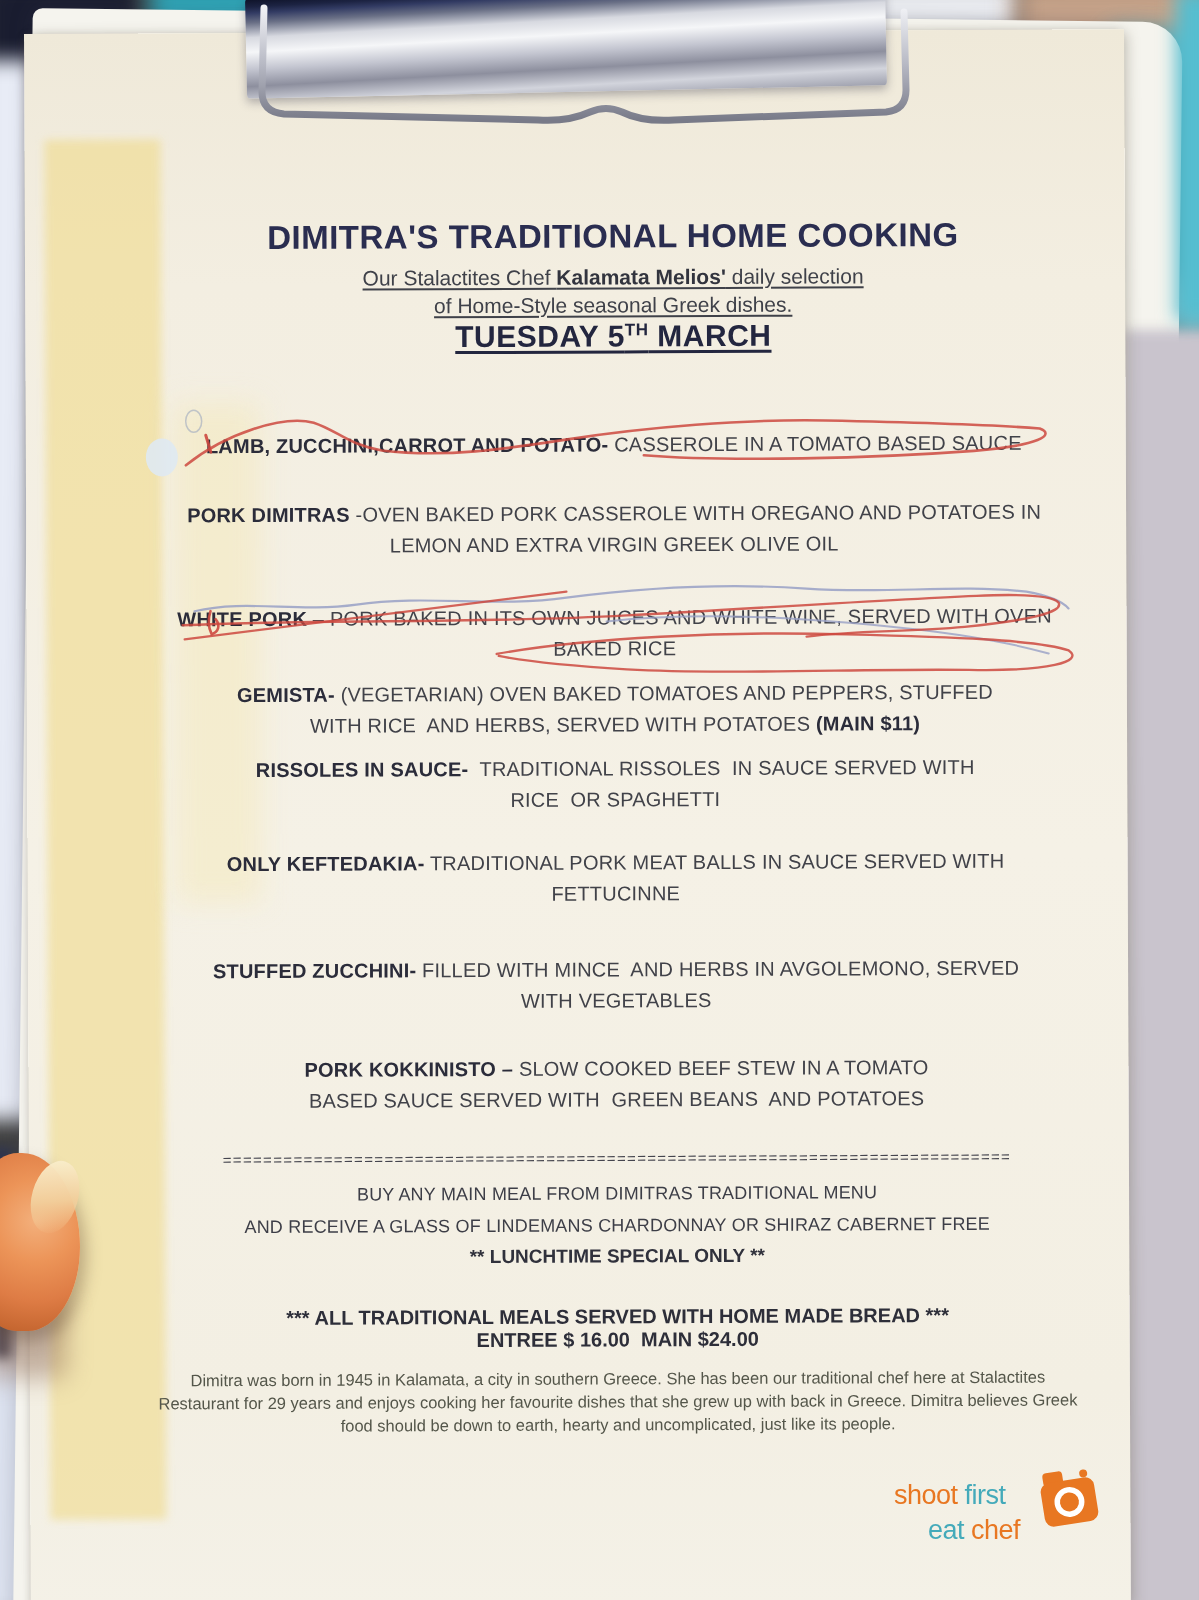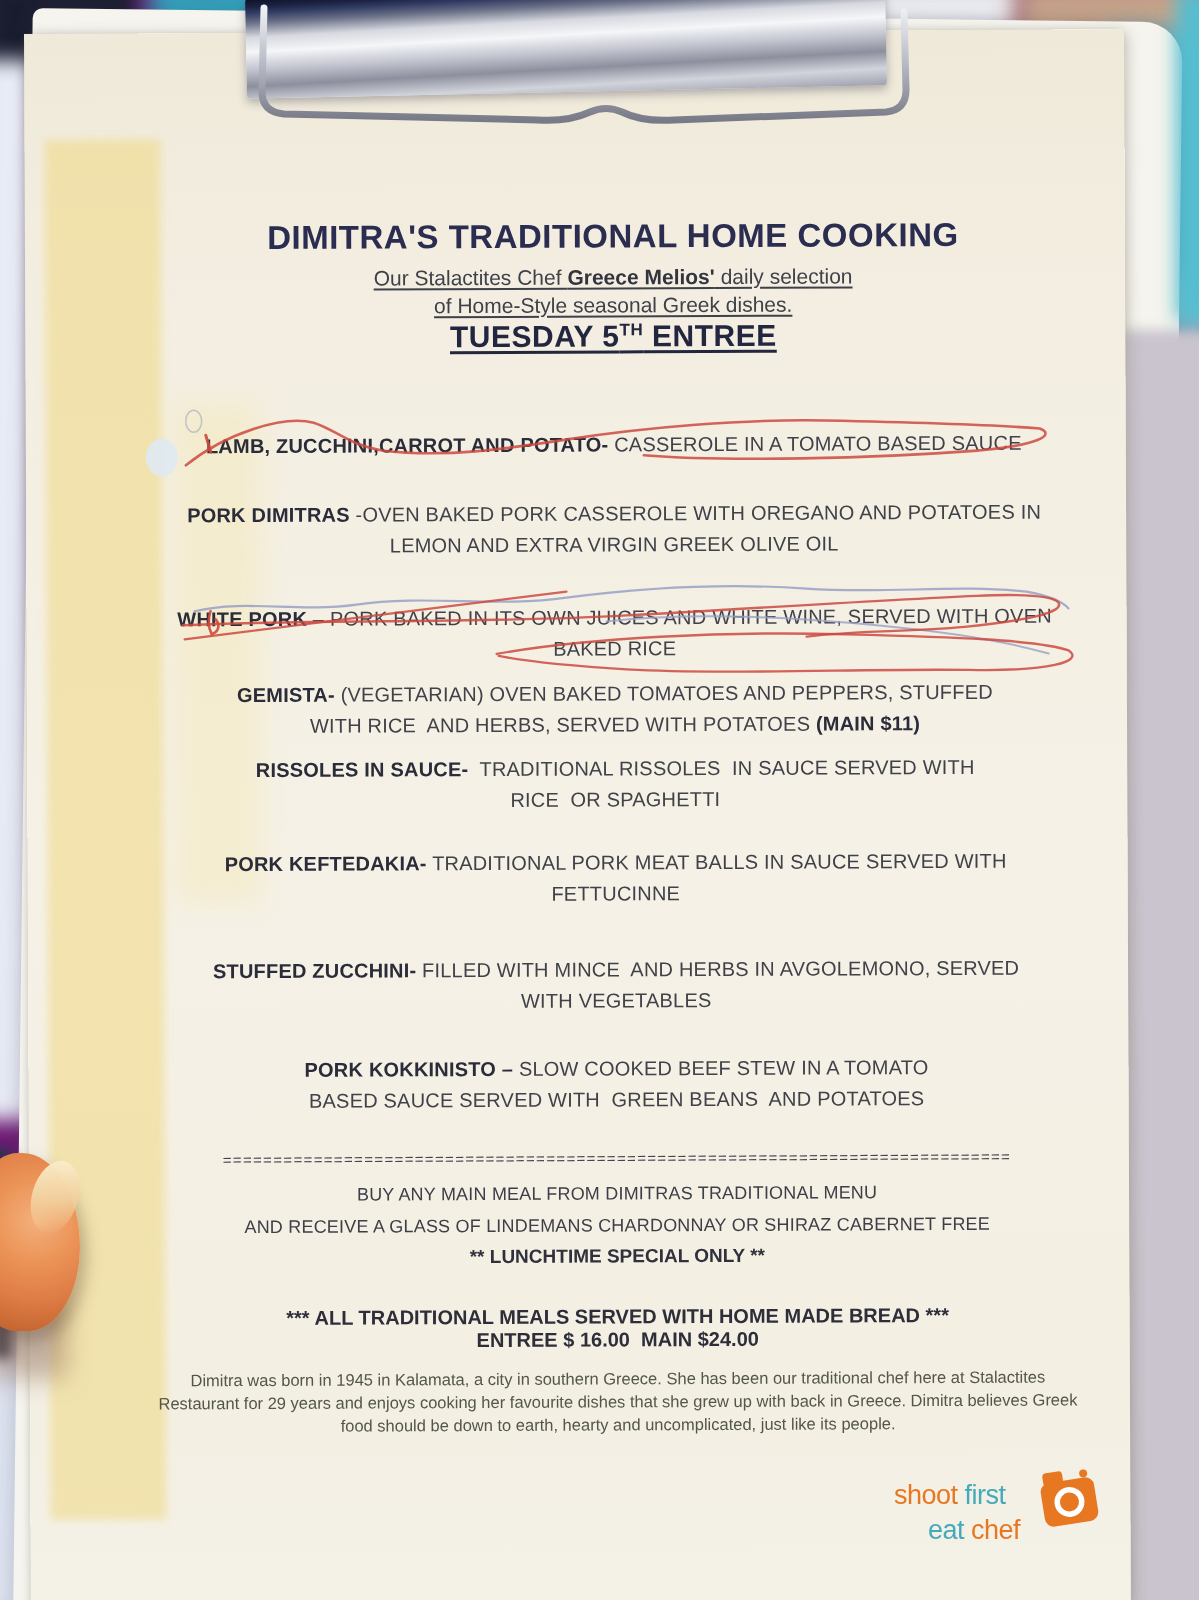--- a/index.html
+++ b/index.html
@@ -1,16 +1,16 @@
 <!DOCTYPE html>
 <html><head>
 <meta charset="utf-8">
 <style>
   html,body{margin:0;padding:0;background:#b9bcc4;}
-  .scene{position:relative;width:1199px;height:1600px;overflow:hidden;background:#701a75;
+  .scene{position:relative;width:1199px;height:1600px;overflow:hidden;background:#404040;
          font-family:"Liberation Sans", sans-serif;}
   .scene *{box-sizing:border-box;}
   .blob{position:absolute;pointer-events:none;}
 
   
   .bg-darkcorner{left:-14px;top:-16px;width:150px;height:104px;background:#1a1d30;filter:blur(9px);}
   .bg-teal1{left:150px;top:-18px;width:240px;height:62px;background:#2db5c9;filter:blur(11px);opacity:.9;}
   .bg-teal2{left:505px;top:-18px;width:170px;height:58px;background:#5cc9d8;filter:blur(13px);opacity:.8;}
   .bg-warm-tr{left:1015px;top:-20px;width:190px;height:95px;background:#c9a58b;filter:blur(13px);}
   .bg-teal-tr{left:1110px;top:30px;width:110px;height:300px;background:#4cc0d4;filter:blur(12px);opacity:.85;}
@@ -97,35 +97,35 @@
   <div class="clipboard"></div>
   <div class="blob bg-lav-strip"></div>
   <div class="blob bg-teal-overcorner"></div>
 
   <div class="paper">
     <div class="yellow-strip"></div>
     <div class="yellow-strip2"></div>
 
     <div class="content">
       <div class="cblock title" style="top:186px">DIMITRA'S TRADITIONAL HOME COOKING</div>
-      <div class="cblock subtl" style="top:234px"><span>Our Stalactites Chef </span><b>Greece Melios'</b><span> daily selection</span></div>
+      <div class="cblock subtl" style="top:234px"><span>Our Stalactites Chef </span><b>Kalamata Melios'</b><span> daily selection</span></div>
       <div class="cblock subtl" style="top:262px">of Home-Style seasonal Greek dishes.</div>
-      <div class="cblock datel" style="top:288px"><span>TUESDAY 5</span><sup>TH</sup><span> ENTREE</span></div>
+      <div class="cblock datel" style="top:288px"><span>TUESDAY 5</span><sup>TH</sup><span> MARCH</span></div>
 
       <div class="cblock item" style="top:398px"><span class="iname">LAMB, ZUCCHINI,CARROT AND POTATO-</span><span class="idesc"> CASSEROLE IN A TOMATO BASED SAUCE</span></div>
 
       <div class="cblock item" style="top:467px"><div class="ctr" style="max-width:900px"><span class="iname">PORK DIMITRAS</span><span class="idesc"> -OVEN BAKED PORK CASSEROLE WITH OREGANO AND POTATOES IN LEMON AND EXTRA VIRGIN GREEK OLIVE OIL</span></div></div>
 
       <div class="cblock item" style="top:571px"><div class="ctr" style="max-width:910px"><span class="iname">WHITE PORK</span><span class="idesc"> – PORK BAKED IN ITS OWN JUICES AND WHITE WINE, SERVED WITH OVEN BAKED RICE</span></div></div>
 
       <div class="cblock item" style="top:647px"><div class="ctr" style="max-width:810px"><span class="iname">GEMISTA-</span><span class="idesc"> (VEGETARIAN) OVEN BAKED TOMATOES AND PEPPERS, STUFFED WITH RICE  AND HERBS, SERVED WITH POTATOES </span><span class="ibold">(MAIN $11)</span></div></div>
 
       <div class="cblock item" style="top:722px"><div class="ctr" style="max-width:760px"><span class="iname">RISSOLES IN SAUCE-</span><span class="idesc">  TRADITIONAL RISSOLES  IN SAUCE SERVED WITH RICE  OR SPAGHETTI</span></div></div>
 
-      <div class="cblock item" style="top:816px"><div class="ctr" style="max-width:820px"><span class="iname">PORK KEFTEDAKIA-</span><span class="idesc"> TRADITIONAL PORK MEAT BALLS IN SAUCE SERVED WITH FETTUCINNE</span></div></div>
+      <div class="cblock item" style="top:816px"><div class="ctr" style="max-width:820px"><span class="iname">ONLY KEFTEDAKIA-</span><span class="idesc"> TRADITIONAL PORK MEAT BALLS IN SAUCE SERVED WITH FETTUCINNE</span></div></div>
 
       <div class="cblock item" style="top:923px"><div class="ctr" style="max-width:840px"><span class="iname">STUFFED ZUCCHINI-</span><span class="idesc"> FILLED WITH MINCE  AND HERBS IN AVGOLEMONO, SERVED WITH VEGETABLES</span></div></div>
 
       <div class="cblock item" style="top:1022px"><div class="ctr" style="max-width:680px"><span class="iname">PORK KOKKINISTO –</span><span class="idesc"> SLOW COOKED BEEF STEW IN A TOMATO BASED SAUCE SERVED WITH  GREEN BEANS  AND POTATOES</span></div></div>
 
       <div class="cblock sep" style="top:1118px">==============================================================================</div>
       <div class="cblock promo" style="top:1152px">BUY ANY MAIN MEAL FROM DIMITRAS TRADITIONAL MENU</div>
       <div class="cblock promo" style="top:1184px">AND RECEIVE A GLASS OF LINDEMANS CHARDONNAY OR SHIRAZ CABERNET FREE</div>
       <div class="cblock promob" style="top:1214px">** LUNCHTIME SPECIAL ONLY **</div>
       <div class="cblock breadn" style="top:1274px">*** ALL TRADITIONAL MEALS SERVED WITH HOME MADE BREAD ***</div>

